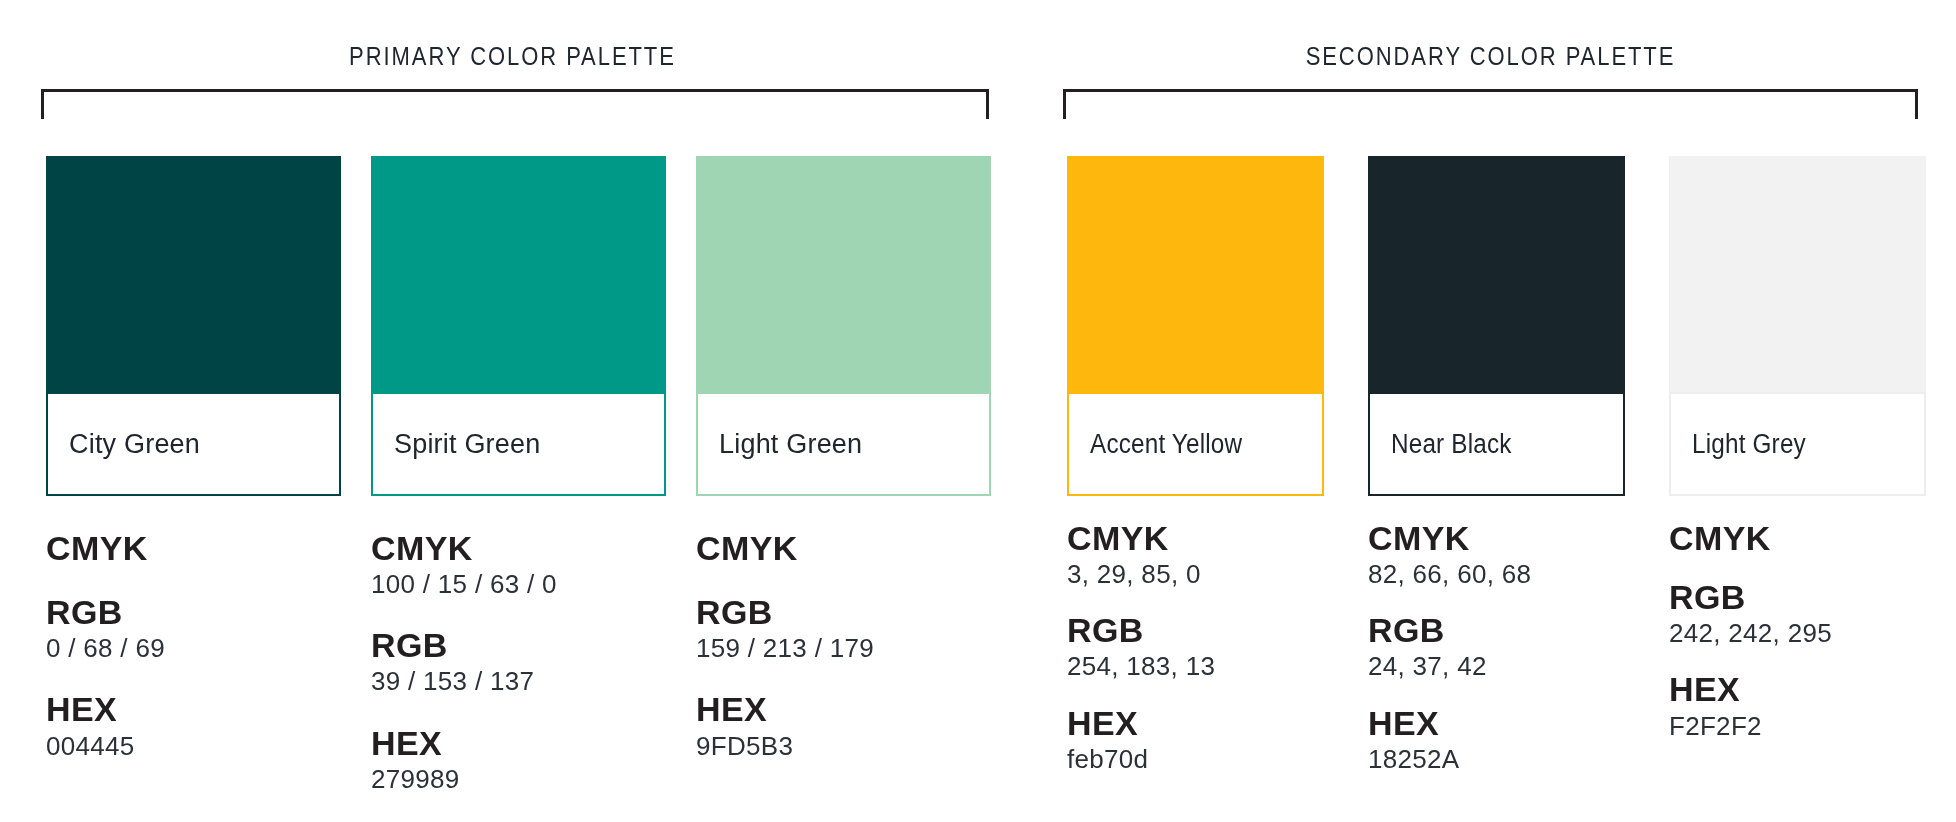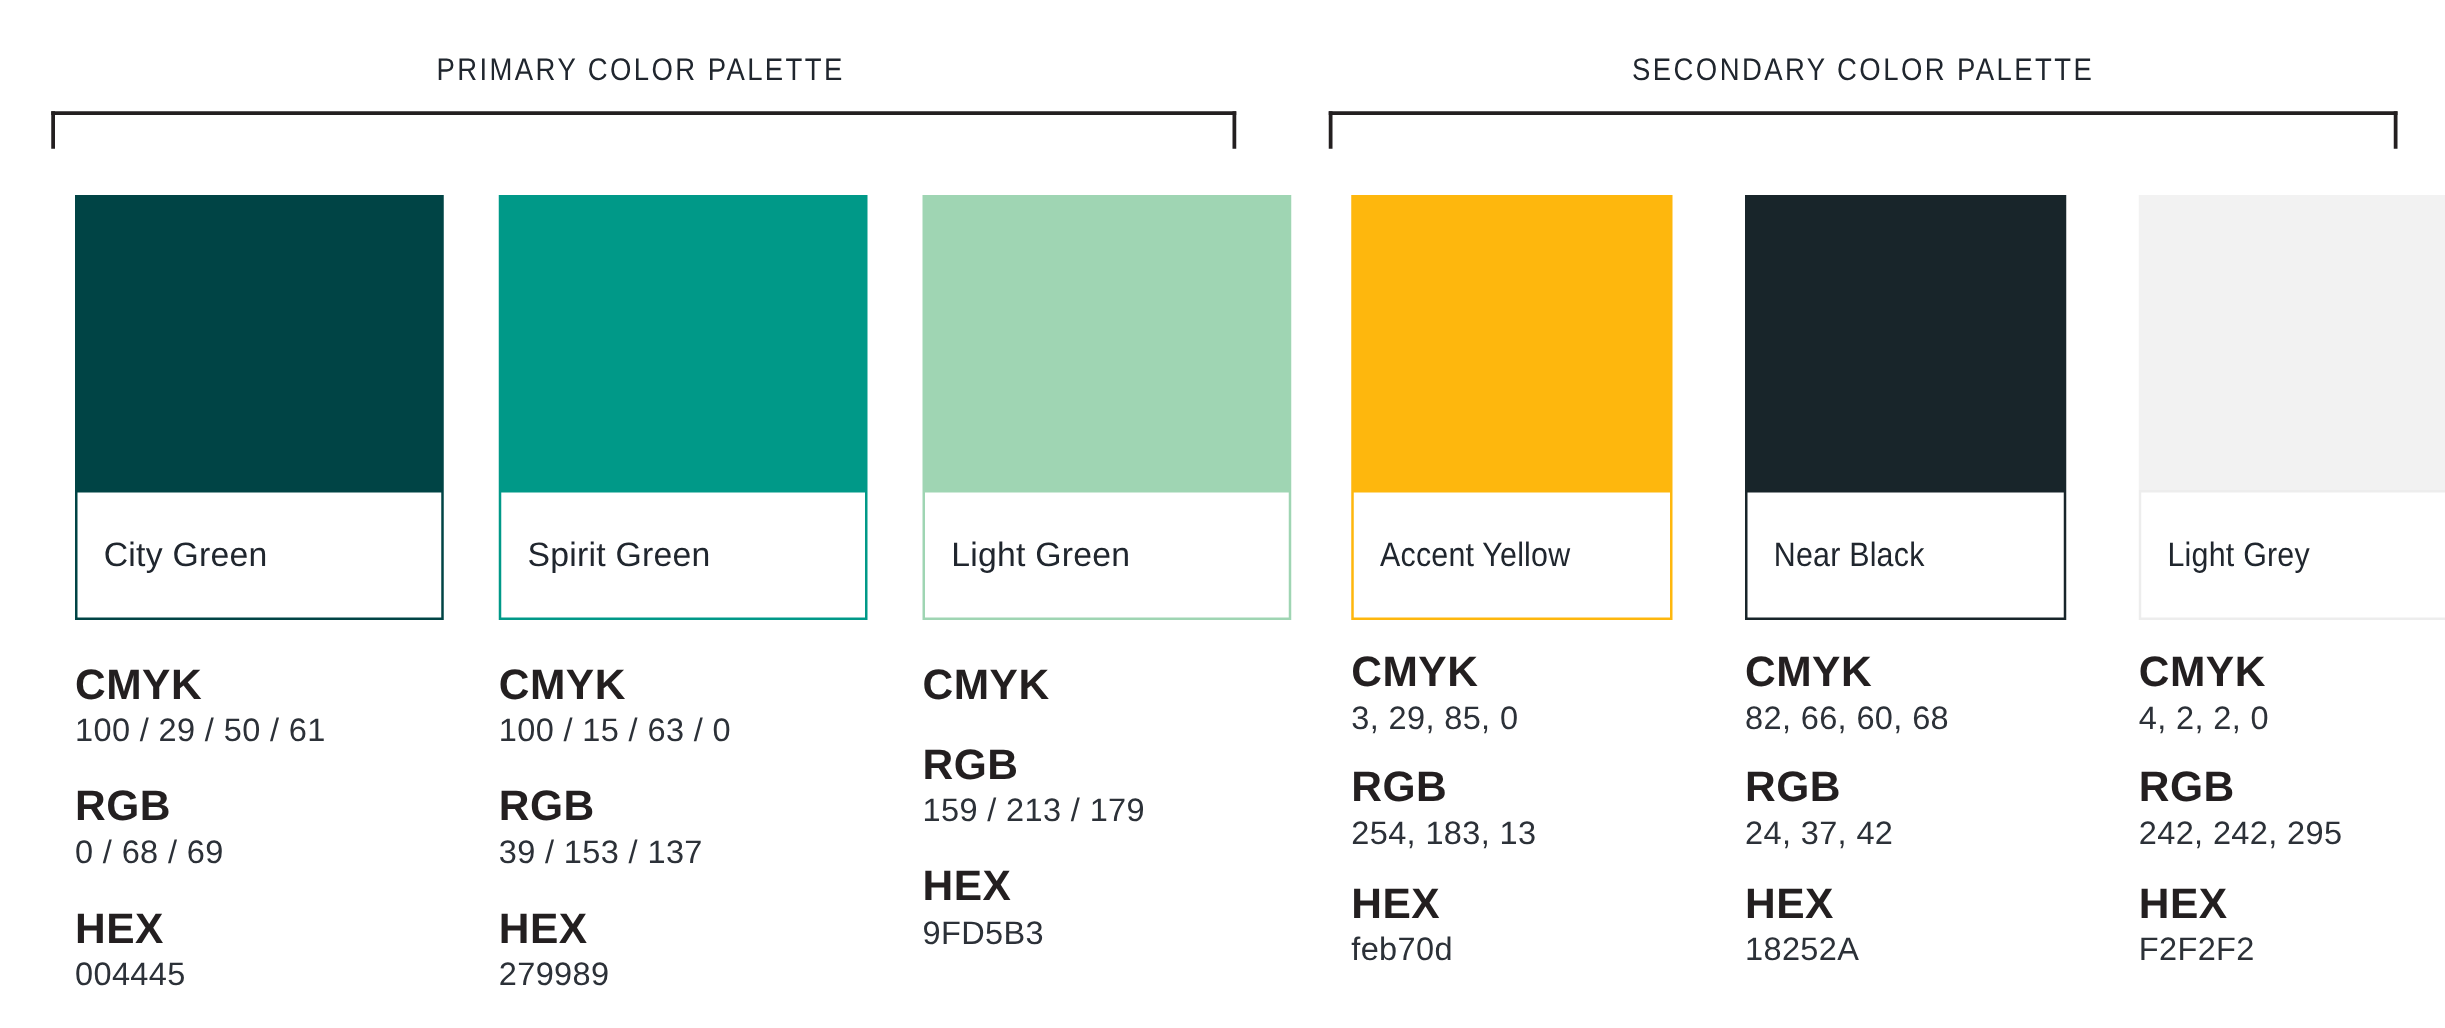--- a/index.html
+++ b/index.html
@@ -84,21 +84,20 @@
     gap: 30px;
   }
   #swatch-row-secondary {
     left: 42px;
     gap: 44px;
   }
 
   .swatch-col {
     width: 295px;
     position: relative;
-    margin-left: 14px;
   }
   #swatch-row-secondary .swatch-col {
     width: 257px;
   }
 
   
   .swatch-chip {
     height: 236px;
     width: 100%;
   }
@@ -172,21 +171,20 @@
     <div class="swatch-row" id="swatch-row-primary">
 
       <div class="swatch-col">
         <div class="swatch-chip" style="background:#004445"></div>
         <div class="swatch-label-box" style="border-color:#004445">
           <span class="swatch-label-text">City Green</span>
         </div>
         <div class="spec-block">
           <div class="spec-group">
             <div class="spec-label">CMYK</div>
-            <div class="spec-value">100 / 29 / 50 / 61</div>
           </div>
           <div class="spec-group">
             <div class="spec-label">RGB</div>
             <div class="spec-value">0 / 68 / 69</div>
           </div>
           <div class="spec-group">
             <div class="spec-label">HEX</div>
             <div class="spec-value">004445</div>
           </div>
         </div>
@@ -287,21 +285,20 @@
       </div>
 
       <div class="swatch-col">
         <div class="swatch-chip" style="background:#F2F2F2"></div>
         <div class="swatch-label-box" style="border-color:#EDEDED">
           <span class="swatch-label-text">Light Grey</span>
         </div>
         <div class="spec-block">
           <div class="spec-group">
             <div class="spec-label">CMYK</div>
-            <div class="spec-value">4, 2, 2, 0</div>
           </div>
           <div class="spec-group">
             <div class="spec-label">RGB</div>
             <div class="spec-value">242, 242, 295</div>
           </div>
           <div class="spec-group">
             <div class="spec-label">HEX</div>
             <div class="spec-value">F2F2F2</div>
           </div>
         </div>

